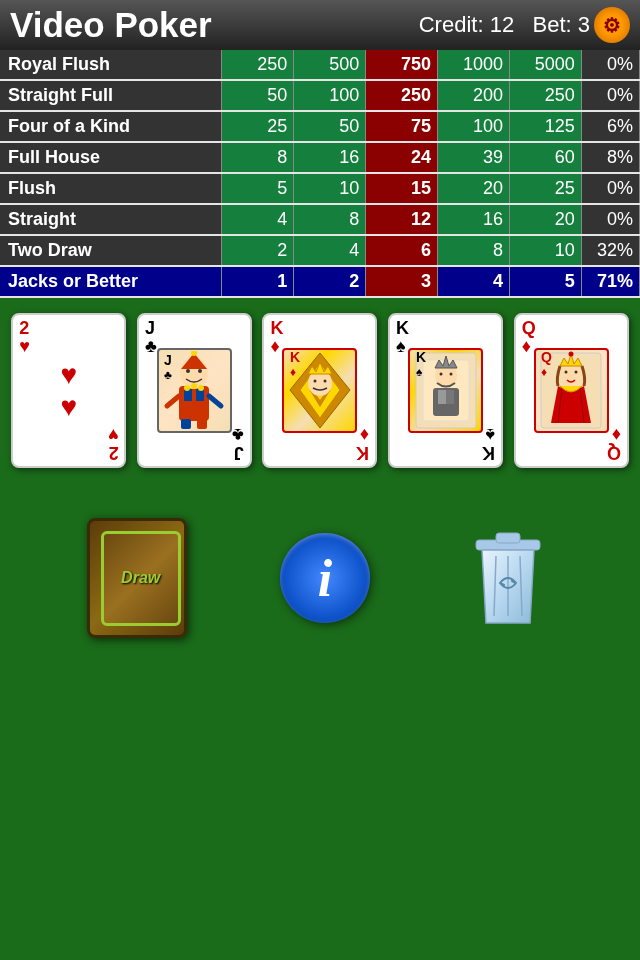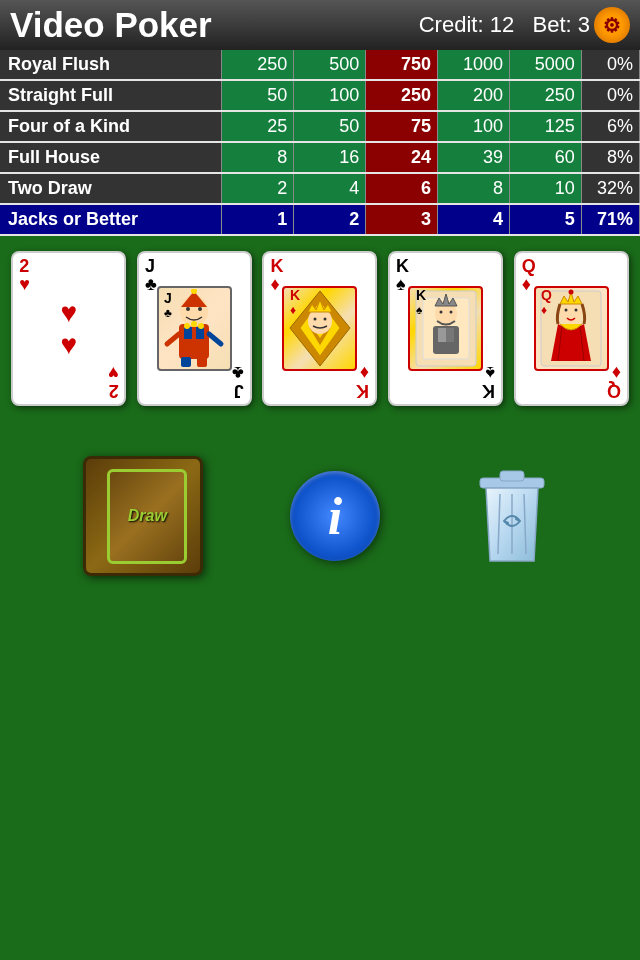--- a/index.html
+++ b/index.html
@@ -148,21 +148,21 @@
     #bottom-area {
       background: #1a6b1a;
       display: flex;
       justify-content: space-around;
       align-items: center;
       padding: 20px 40px;
       height: 200px;
     }
 
     .btn-draw {
-      width: 120px;
+      width: 100px;
       height: 120px;
       background: linear-gradient(135deg, #5c3d0a 0%, #8b6914 50%, #5c3d0a 100%);
       border: 3px solid #3a2a05;
       border-radius: 8px;
       display: flex;
       align-items: center;
       justify-content: center;
       cursor: pointer;
       position: relative;
       box-shadow: 2px 2px 8px rgba(0,0,0,0.6);
@@ -317,20 +317,38 @@
       <tr>
         <td>Full House</td>
         <td>8</td>
         <td>16</td>
         <td class="highlighted">24</td>
         <td>39</td>
         <td>60</td>
         <td>8%</td>
       </tr>
       <tr>
+        <td>Flush</td>
+        <td>5</td>
+        <td>10</td>
+        <td class="highlighted">15</td>
+        <td>20</td>
+        <td>25</td>
+        <td>0%</td>
+      </tr>
+      <tr>
+        <td>Straight</td>
+        <td>4</td>
+        <td>8</td>
+        <td class="highlighted">12</td>
+        <td>16</td>
+        <td>20</td>
+        <td>0%</td>
+      </tr>
+      <tr>
         <td>Two Draw</td>
         <td>2</td>
         <td>4</td>
         <td class="highlighted">6</td>
         <td>8</td>
         <td>10</td>
         <td>32%</td>
       </tr>
       <tr class="jacks-row">
         <td>Jacks or Better</td>

